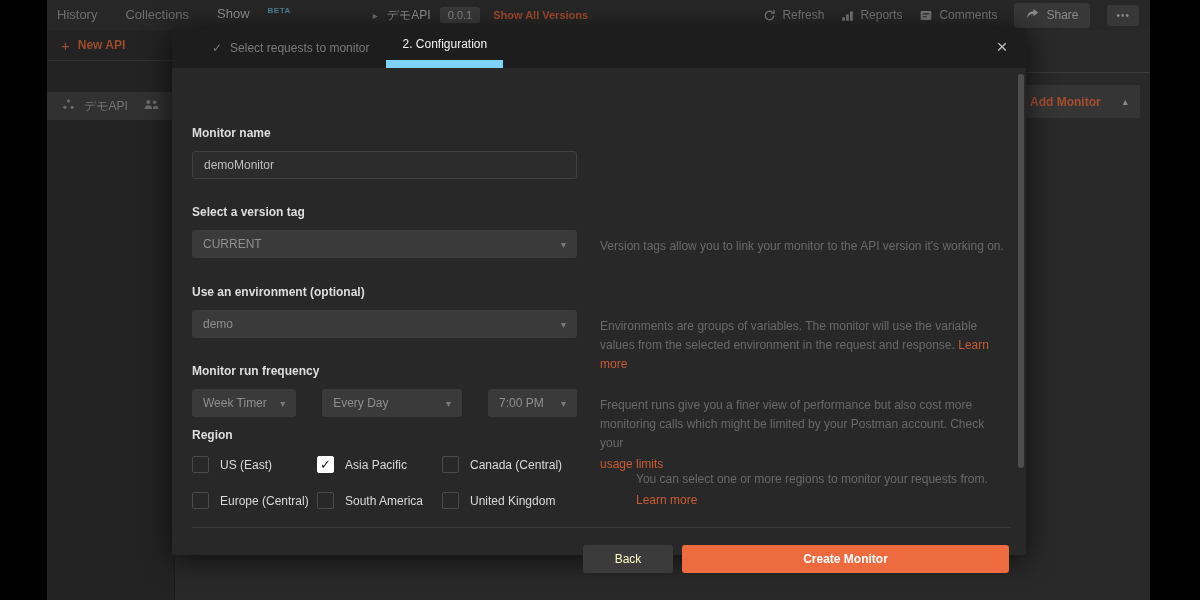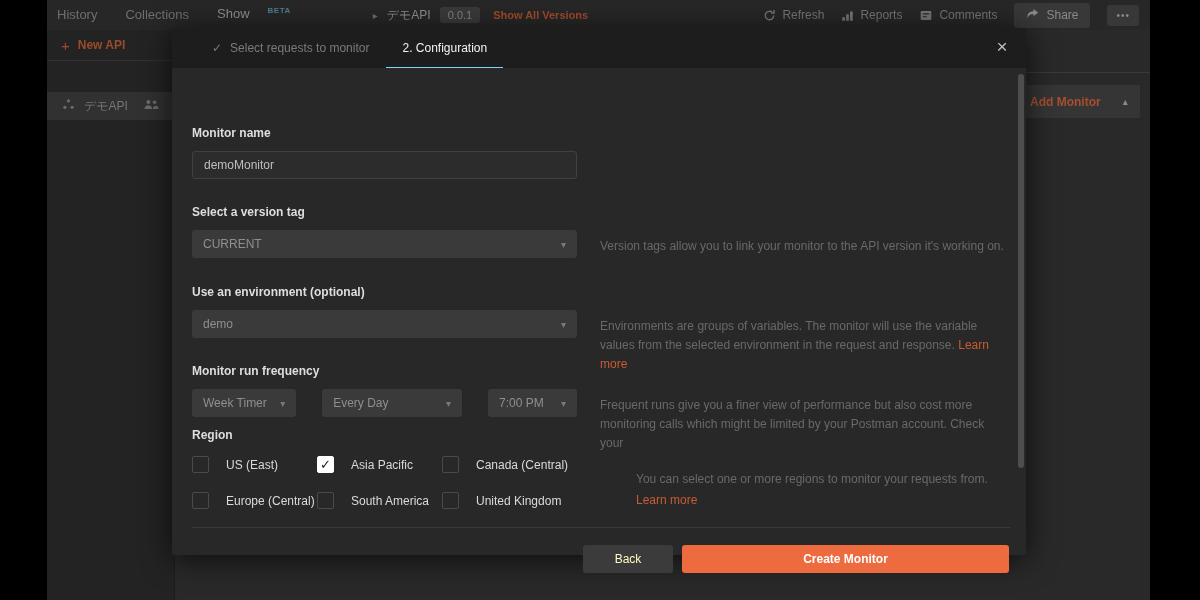--- a/index.html
+++ b/index.html
@@ -45,21 +45,21 @@
   .add-monitor-label { color:#a84e2e; font-weight:bold; font-size:12px; margin-left:83px; }
   .add-monitor-caret { color:#8a8a8a; font-size:10px; margin-left:22px; }
 
   
   .modal { position:absolute; left:172px; top:28px; width:854px; height:527px; background:#282828;
            border-radius:3px; box-shadow:0 4px 30px rgba(0,0,0,.7); }
   .modal-header { position:relative; height:40px; background:#1d1d1d; border-radius:3px 3px 0 0;
                   display:flex; align-items:stretch; padding-left:40px; }
   .step { display:flex; align-items:center; gap:8px; color:#7b7b7b; font-size:12px; }
   .step .check { font-size:12px; font-weight:bold; }
-  .step.active { color:#f2f2f2; padding:0 16px; margin-left:17px; border-bottom:1px solid #7dd3fc; }
+  .step.active { color:#f2f2f2; padding:0 16px; margin-left:17px; border-bottom:8px solid #7dd3fc; }
   .close-x { position:absolute; top:7px; right:12px; width:24px; height:24px; color:#bdbdbd; font-size:19px;
              line-height:24px; text-align:center; cursor:default; }
 
   .modal-body { position:relative; height:487px; }
   .m-scrollbar { position:absolute; right:2px; top:6px; width:6px; height:394px; background:#4e4e4e; border-radius:3px; }
 
   .sec { position:absolute; left:20px; width:385px; }
   .field-label { color:#dedede; font-weight:bold; font-size:12px; margin-bottom:11px; }
   .text-input { width:385px; height:28px; background:#2c2c2c; border:1px solid #404040; border-radius:3px;
                 color:#bfbfbf; font-size:12px; padding:0 11px; font-family:inherit; outline:none; }
@@ -67,21 +67,21 @@
               color:#8f8f8f; font-size:12px; padding:0 11px; }
   .dropdown .dd-caret { margin-left:auto; color:#7a7a7a; font-size:10px; }
   .dd-full { width:385px; }
   .freq-row { display:flex; gap:26px; }
 
   .help { position:absolute; left:428px; width:408px; color:#696969; font-size:12px; line-height:19px; }
   .m-link { color:#c75c34; }
   .m-link.block { display:block; margin-top:2px; }
 
   .region-grid { display:grid; grid-template-columns:125px 125px 135px; row-gap:19px; margin-top:14px; }
-  .cb-item { display:flex; align-items:center; gap:17px; color:#dadada; font-size:12px; white-space:nowrap; }
+  .cb-item { display:flex; align-items:center; gap:11px; color:#dadada; font-size:12px; white-space:nowrap; }
   .checkbox { width:17px; height:17px; border:1px solid #4a4a4a; border-radius:2px; background:transparent;
               flex:none; display:flex; align-items:center; justify-content:center; }
   .checkbox.checked { background:#fff; border-color:#fff; }
   .checkbox.checked::after { content:"✓"; color:#1b1b1b; font-weight:bold; font-size:13px; }
 
   .footer-divider { position:absolute; left:20px; right:16px; top:459px; border-top:1px solid #3a3a3a; }
   .btn-back { position:absolute; left:411px; top:477px; width:90px; height:28px; background:#3b3b3b;
               border:none; border-radius:3px; color:#fef9c3; font-size:12px; font-family:inherit; }
   .btn-create { position:absolute; left:510px; top:477px; width:327px; height:28px; background:#EE6B3F;
                 border:none; border-radius:3px; color:#fff; font-weight:bold; font-size:12px; font-family:inherit; }
@@ -230,20 +230,21 @@
             <span class="dd-caret">▾</span>
           </div>
           <div class="dropdown" style="width:97px;">
             <span>7:00 PM</span>
             <span class="dd-caret">▾</span>
           </div>
         </div>
       </div>
       <div class="help" style="top:328px;">
         <span>Frequent runs give you a finer view of performance but also cost more monitoring calls which might be limited by your Postman account. Check your</span>
+        <span class="m-link block">usage limits</span>
       </div>
 
       <div class="sec" style="top:360px; width:400px;">
         <div class="field-label" style="margin-bottom:0;">Region</div>
         <div class="region-grid">
           <div class="cb-item">
             <span class="checkbox"></span>
             <span>US (East)</span>
           </div>
           <div class="cb-item">

